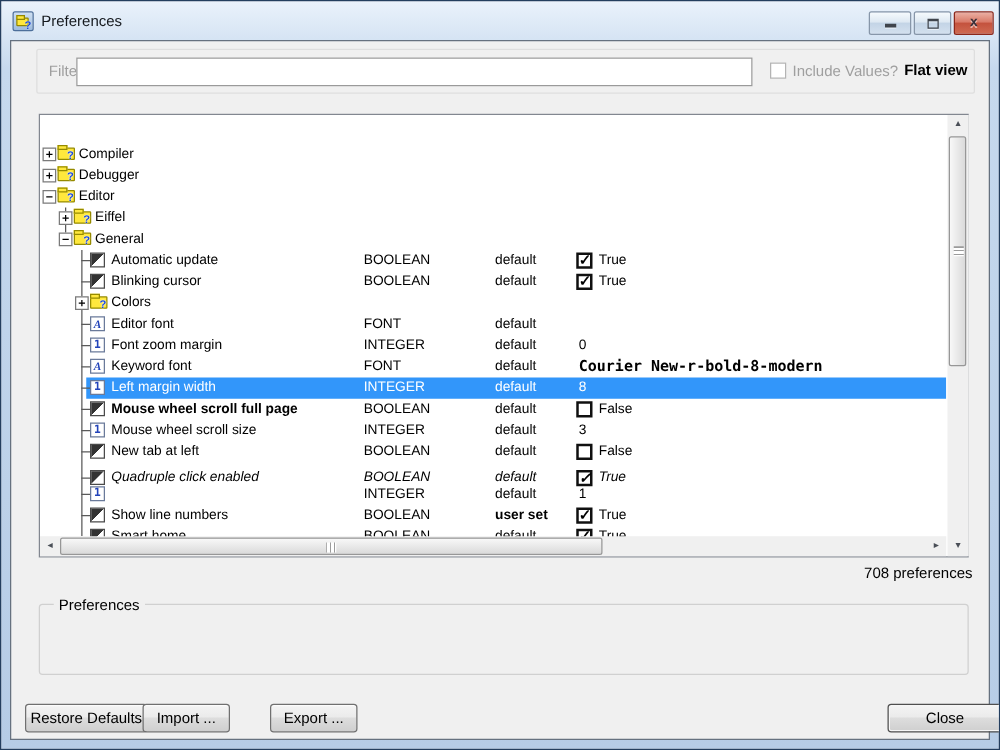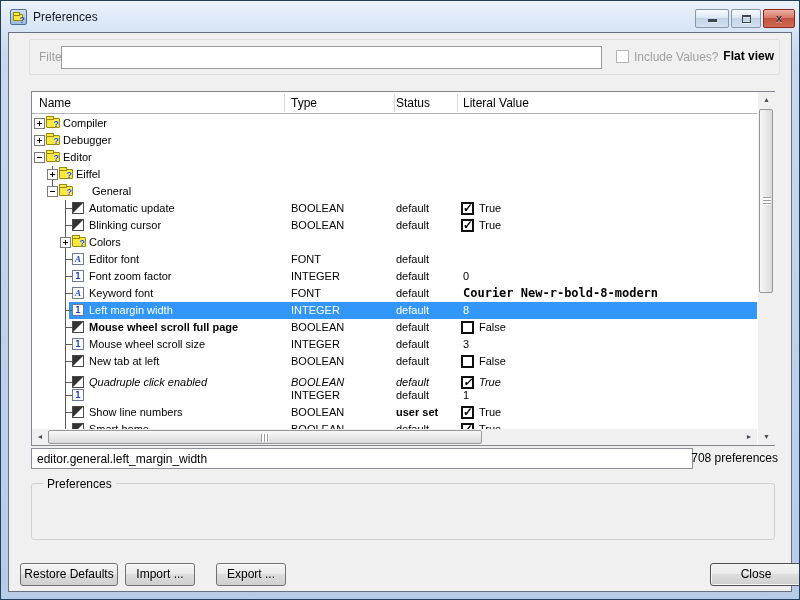--- a/index.html
+++ b/index.html
@@ -89,21 +89,21 @@
   .mini-arrow{position:absolute;right:4px;font-size:7px;color:#8a8a8a;line-height:8px;}
   .mini-arrow.up{top:5px;}
   .mini-arrow.down{bottom:5px;}
 
   
   .btn{position:absolute;top:562px;height:23px;border:1px solid #707070;border-radius:3px;
     background:linear-gradient(#f4f4f4,#ebebeb 45%,#dddddd 50%,#cfcfcf);
     font:12px "Liberation Sans",sans-serif;text-align:center;line-height:21px;cursor:default;
     box-shadow:inset 0 1px 0 rgba(255,255,255,.7);}
   .btn-restore{left:19px;width:98px;}
-  .btn-import{left:124px;width:70px;}
+  .btn-import{left:113px;width:70px;}
   .btn-export{left:215px;width:70px;}
   .btn-close{left:709px;width:92px;border-color:#4f4f4f;box-shadow:inset 0 0 0 1px #f6f6f6;}
 </style>
 </head>
 <body>
 
 <div class="window">
 
   <div class="titlebar">
     <span class="app-icon">
@@ -125,29 +125,20 @@
   <div class="client"></div>
 
   <div class="filter-panel"></div>
   <span class="filter-label">Filter:</span>
   <input class="filter-input" value="" style="">
   <span class="cb include-cb"></span>
   <span class="include-label">Include Values?</span>
   <span class="flatview">Flat view</span>
 
   <div class="grid">
-    <div class="grid-header">
-      <span class="hcell" style="left:7px">Name</span>
-      <span class="hcell" style="left:259px">Type</span>
-      <span class="hcell" style="left:364px">Status</span>
-      <span class="hcell" style="left:431px">Literal Value</span>
-      <span class="hsep" style="left:252px"></span>
-      <span class="hsep" style="left:362px"></span>
-      <span class="hsep" style="left:425px"></span>
-    </div>
 
     <div class="grid-body">
       <div class="tline" style="left:20px;top:51px;height:25px"></div>
       <div class="tline" style="left:33px;top:85px;height:229px"></div>
     <div class="row" style="top: 0px;">
           <span class="expander plus" style="left: 2px;"></span>
           <span class="icon-folder" style="left: 14px;">
             <i>?</i>
           </span>
           <span class="cell name" style="left: 31px;">Compiler</span>
@@ -171,21 +162,21 @@
           <span class="icon-folder" style="left: 27px;">
             <i>?</i>
           </span>
           <span class="cell name" style="left: 44px;">Eiffel</span>
         </div>
         <div class="row" style="top: 68px;">
           <span class="expander minus" style="left: 15px;"></span>
           <span class="icon-folder" style="left: 27px;">
             <i>?</i>
           </span>
-          <span class="cell name" style="left: 44px; margin-left: 16px;">General</span>
+          <span class="cell name" style="left: 44px;">General</span>
         </div>
         <div class="row" style="top: 85px;">
           <span class="tick"></span>
           <span class="icon-bool" style="left: 40px;"></span>
           <span class="cell name" style="left: 57px;">Automatic update</span>
           <span class="cell type" style="left: 259px;">BOOLEAN</span>
           <span class="cell status" style="left: 364px;">default</span>
           <span class="valbox" style="left: 429px;">✓</span>
           <span class="cell val" style="left: 447px;">True</span>
         </div>
@@ -208,21 +199,21 @@
         <div class="row" style="top: 136px;">
           <span class="tick"></span>
           <span class="icon-font" style="left: 40px;">A</span>
           <span class="cell name" style="left: 57px;">Editor font</span>
           <span class="cell type" style="left: 259px;">FONT</span>
           <span class="cell status" style="left: 364px;">default</span>
         </div>
         <div class="row" style="top: 153px;">
           <span class="tick"></span>
           <span class="icon-int" style="left: 40px;">1</span>
-          <span class="cell name" style="left: 57px;">Font zoom factor</span>
+          <span class="cell name" style="left: 57px;">Font zoom margin</span>
           <span class="cell type" style="left: 259px;">INTEGER</span>
           <span class="cell status" style="left: 364px;">default</span>
           <span class="cell val" style="left: 431px;">0</span>
         </div>
         <div class="row" style="top: 170px;">
           <span class="tick"></span>
           <span class="icon-font" style="left: 40px;">A</span>
           <span class="cell name" style="left: 57px;">Keyword font</span>
           <span class="cell type" style="left: 259px;">FONT</span>
           <span class="cell status" style="left: 364px;">default</span>
@@ -306,21 +297,20 @@
     </div>
     <div class="hscroll">
       <div class="sbtn left">◄</div>
       <div class="hthumb">
           <span class="grip"></span>
         </div>
       <div class="sbtn right">►</div>
     </div>
   </div>
 
-  <div class="path-box">editor.general.left_margin_width</div>
   <span class="pref-count">708 preferences</span>
 
   <div class="desc-group"></div>
   <span class="desc-label">Preferences</span>
 
   <div class="btn btn-restore">Restore Defaults</div>
   <div class="btn btn-import">Import ...</div>
   <div class="btn btn-export">Export ...</div>
   <div class="btn btn-close">Close</div>
 

